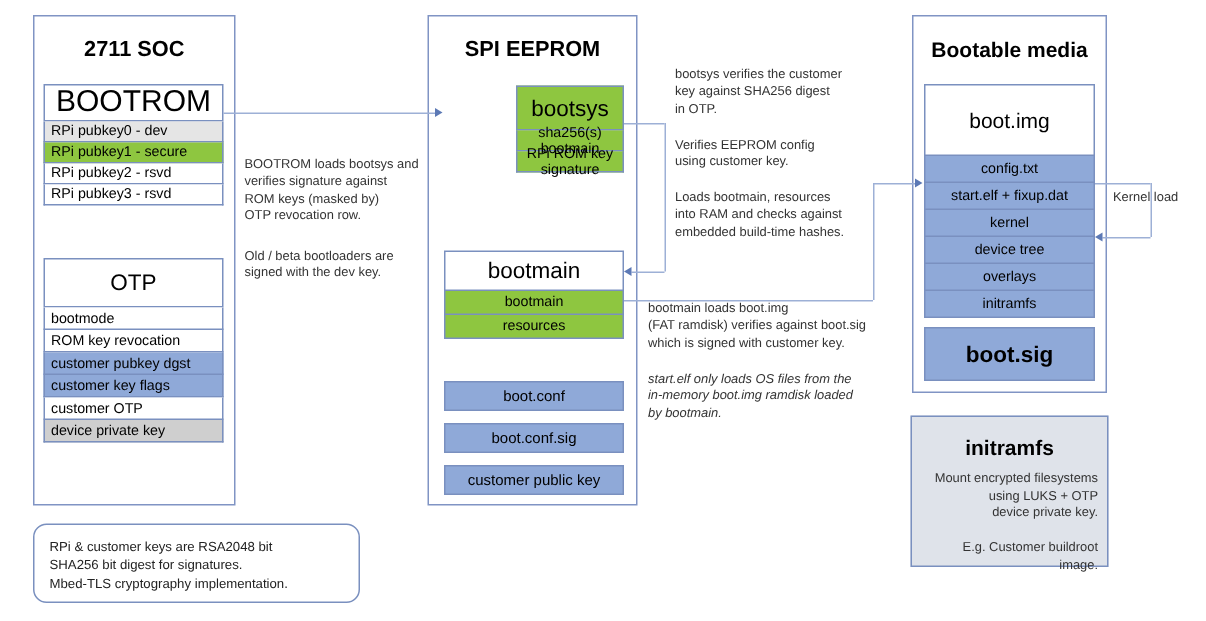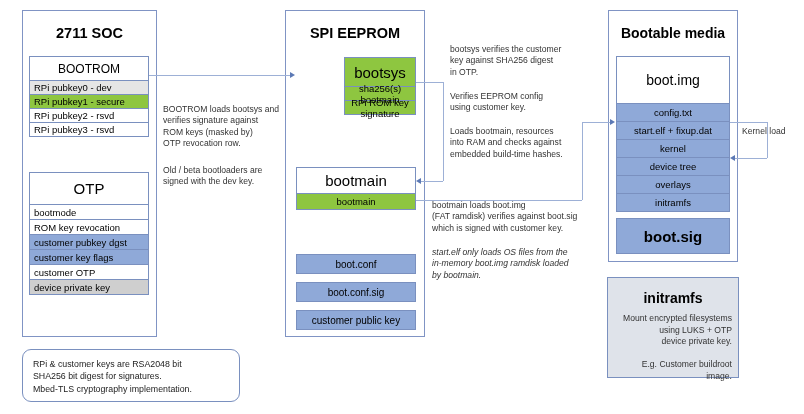--- a/index.html
+++ b/index.html
@@ -90,21 +90,21 @@
   .lbl{position:absolute;font-size:8.6px;color:#333;}
 </style>
 </head>
 <body>
 
 <div class="panel" style="left:22px;top:10px;width:135px;height:327px;">
 </div>
 <div class="panel-title" style="left:22px;top:25px;width:135px;font-size:14.5px;">2711 SOC</div>
 
 <div class="modbox" style="left:29px;top:56px;width:120px;">
-  <div class="head" style="height:25px;font-size:12px;">BOOTROM</div>
+  <div class="head" style="height:25px;font-size:20px;">BOOTROM</div>
   <div class="row fill-orange" style="height:14px;justify-content:flex-start;padding-left:4px;">RPi pubkey0 - dev</div>
   <div class="row fill-green" style="height:14px;justify-content:flex-start;padding-left:4px;">RPi pubkey1 - secure</div>
   <div class="row fill-white" style="height:14px;justify-content:flex-start;padding-left:4px;">RPi pubkey2 - rsvd</div>
   <div class="row fill-white" style="height:14px;justify-content:flex-start;padding-left:4px;">RPi pubkey3 - rsvd</div>
 </div>
 
 <div class="modbox" style="left:29px;top:172px;width:120px;">
   <div class="head" style="height:33px;font-size:15px;">OTP</div>
   <div class="row fill-white" style="height:15px;justify-content:flex-start;padding-left:4px;">bootmode</div>
   <div class="row fill-white" style="height:15px;justify-content:flex-start;padding-left:4px;">ROM key revocation</div>
@@ -119,20 +119,21 @@
 
 <div class="modbox" style="left:296px;top:57px;width:120px;padding-left:48px;">
   <div class="head fill-green" style="height:30px;font-size:15px;">bootsys</div>
   <div class="row fill-green" style="height:14px;">sha256(s) bootmain</div>
   <div class="row fill-green" style="height:14px;">RPi ROM key signature</div>
 </div>
 
 <div class="modbox" style="left:296px;top:167px;width:120px;">
   <div class="head" style="height:27px;font-size:15px;">bootmain</div>
   <div class="row fill-green" style="height:16px;">bootmain</div>
+  <div class="row fill-green" style="height:16px;">resources</div>
 </div>
 
 <div class="bluebox" style="left:296px;top:254px;width:120px;height:20px;">boot.conf</div>
 <div class="bluebox" style="left:296px;top:282px;width:120px;height:20px;">boot.conf.sig</div>
 <div class="bluebox" style="left:296px;top:310px;width:120px;height:20px;">customer public key</div>
 
 <div class="panel" style="left:608px;top:10px;width:130px;height:252px;"></div>
 <div class="panel-title" style="left:608px;top:25px;width:130px;font-size:14px;">Bootable media</div>
 
 <div class="modbox" style="left:616px;top:56px;width:114px;">

